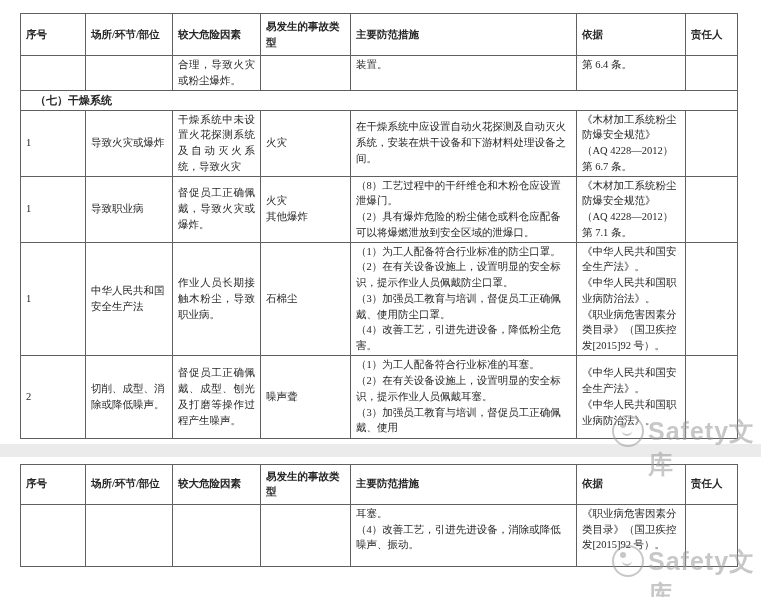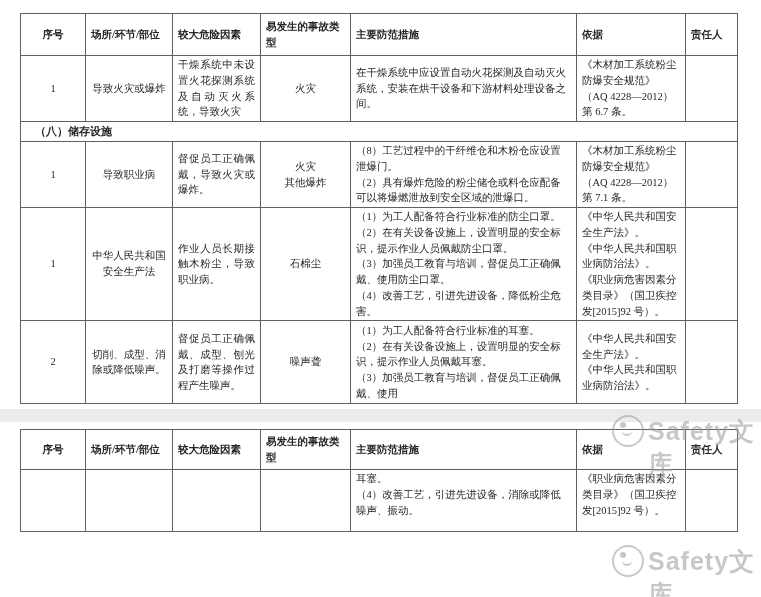--- a/index.html
+++ b/index.html
@@ -4,21 +4,21 @@
 <style>
   html,body{margin:0;padding:0;}
   body{width:761px;height:597px;overflow:hidden;background:#ffffff;
        font-family:"Liberation Serif", serif;color:#262626;}
   .doc{position:relative;width:761px;height:597px;background:#fff;}
   .page-gap{width:761px;height:13px;background:#ebebeb;margin:5px 0 7px 0;}
   table{border-collapse:collapse;table-layout:fixed;width:717px;margin-left:20px;}
   td,th{border:1px solid #606060;padding:1px 5px;vertical-align:middle;
         overflow:hidden;font-size:10.5px;line-height:1.5;}
   th{font-weight:bold;text-align:left;font-size:10.5px;}
-  th.c,td.c{text-align:center;}
+  th.c,td.c{}
   td.top{vertical-align:top;}
   .sec{font-weight:bold;padding-left:14px;font-size:11px;}
   .pre{white-space:pre-line;}
   .just{text-align:justify;}
   tr.hdr{height:42px;}
   tr.carry{height:33px;}
   tr.secrow{height:20px;}
   tr.h63{height:63px;}
   tr.h65{height:65px;}
   tr.h110{height:110px;}
@@ -58,35 +58,44 @@
         <tr class="hdr">
       <th class="c">序号</th>
       <th>场所/环节/部位</th>
       <th>较大危险因素</th>
       <th>易发生的事故类型</th>
       <th>主要防范措施</th>
       <th>依据</th>
       <th>责任人</th>
     </tr>
 
+    <tr class="carry">
+      <td class="top"></td>
+      <td class="top"></td>
+      <td class="top just">合理，导致火灾或粉尘爆炸。</td>
+      <td class="top"></td>
+      <td class="top">装置。</td>
+      <td class="top">第 6.4 条。</td>
+      <td class="top"></td>
+    </tr>
 
+    <tr class="secrow">
+      <td class="sec" colspan="7">（七）干燥系统</td>
+    </tr>
     <tr class="h63">
       <td class="c">1</td>
       <td class="c">导致火灾或爆炸</td>
       <td class="just">干燥系统中未设置火花探测系统及自动灭火系统，导致火灾</td>
       <td class="c pre">火灾</td>
       <td class="pre">在干燥系统中应设置自动火花探测及自动灭火系统，安装在烘干设备和下游材料处理设备之间。</td>
       <td class="pre">《木材加工系统粉尘防爆安全规范》
 （AQ 4228—2012）第 6.7 条。</td>
       <td></td>
     </tr>
 
-    <tr class="secrow">
-      <td class="sec" colspan="7">（八）储存设施</td>
-    </tr>
     <tr class="h65">
       <td class="c">1</td>
       <td class="c">导致职业病</td>
       <td class="just">督促员工正确佩戴，导致火灾或爆炸。</td>
       <td class="c pre">火灾
 其他爆炸</td>
       <td class="pre">（8）工艺过程中的干纤维仓和木粉仓应设置泄爆门。
 （2）具有爆炸危险的粉尘储仓或料仓应配备可以将爆燃泄放到安全区域的泄爆口。</td>
       <td class="pre">《木材加工系统粉尘防爆安全规范》
 （AQ 4228—2012）第 7.1 条。</td>

